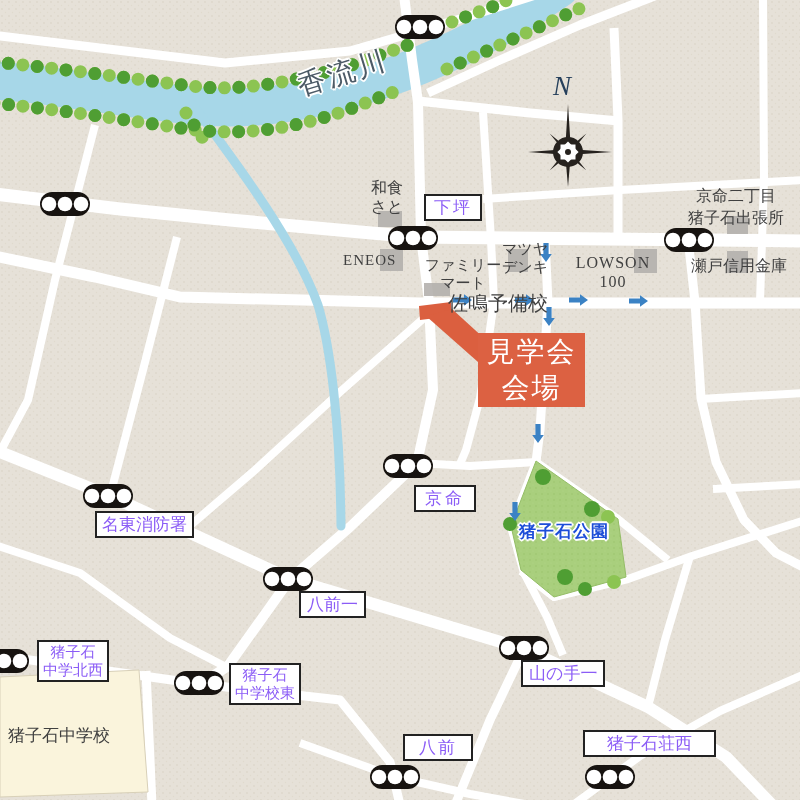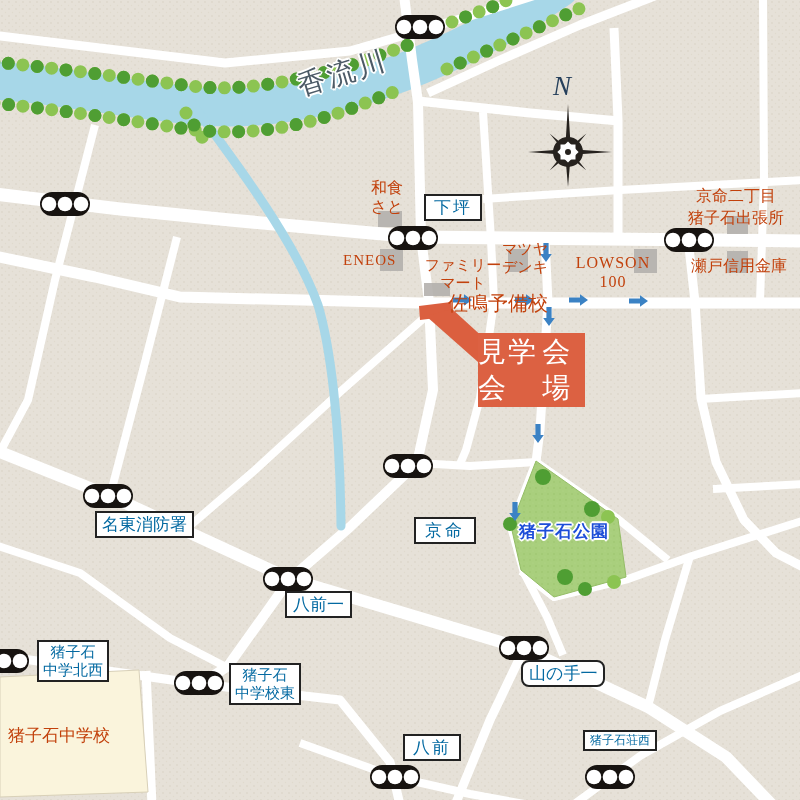--- a/index.html
+++ b/index.html
@@ -1,25 +1,25 @@
 <!DOCTYPE html>
 <html><head>
 <meta charset="utf-8">
 <style>
   html,body{margin:0;padding:0;background:#fff;}
   #stage{position:relative;width:800px;height:800px;overflow:hidden;
          font-family:"Liberation Serif","DejaVu Serif",serif;background:#e6e1d8;}
   #mapsvg{position:absolute;left:0;top:0;z-index:1;}
-  .lbl{position:absolute;z-index:2;color:#c2410c;white-space:nowrap;line-height:1.2;}
+  .lbl{position:absolute;z-index:2;color:#404040;white-space:nowrap;line-height:1.2;}
   .boxlbl{position:absolute;z-index:2;background:#ffffff;border:2px solid #222;
-          color:#0369a1;text-align:center;white-space:nowrap;}
+          color:#8b5cf6;text-align:center;white-space:nowrap;}
   .halo{text-shadow:-2px 0 0 #fff,2px 0 0 #fff,0 -2px 0 #fff,0 2px 0 #fff,
         -1px -1px 0 #fff,1px 1px 0 #fff,-1px 1px 0 #fff,1px -1px 0 #fff;}
   #venue-box{position:absolute;z-index:3;left:478px;top:333px;width:107px;height:74px;
-             background:#dc6142;color:#fff;display:flex;flex-direction:row;
+             background:#dc6142;color:#fff;display:flex;flex-direction:column;
              align-items:center;justify-content:center;font-size:28px;line-height:36px;
              letter-spacing:2px;}
   #river-label{left:298px;top:70px;font-size:28px;letter-spacing:3px;color:#4c5a66;
                transform:rotate(-17deg);transform-origin:left center;}
   #north-label{left:553px;top:70px;font-size:27px;font-style:italic;color:#26405c;}
   #park-label{left:519px;top:522px;font-size:17px;font-weight:bold;color:#1d4ed8;
               letter-spacing:1px;}
   .c{text-align:center;transform:translateX(-50%);}
 </style>
 </head>
@@ -204,42 +204,42 @@
 
 <div class="lbl" style="left:691px;top:256px;font-size:16px;">瀬戸信用金庫</div>
 
 <div class="lbl c" style="left:736px;top:185px;font-size:16px;line-height:22px;">
   <div>京命二丁目</div>
   <div>猪子石出張所</div>
 </div>
 
 <div class="boxlbl" style="left:95px;top:511px;font-size:17px;padding:0 5px;">名東消防署</div>
 
-<div class="boxlbl" style="left:414px;top:485px;font-size:17px;padding:0 9px;letter-spacing:3px;margin-top:32px;">京命</div>
-
-<div class="boxlbl" style="left:285px;top:591px;font-size:17px;padding:0 6px;">八前一</div>
+<div class="boxlbl" style="left:414px;top:485px;font-size:17px;padding:0 9px;letter-spacing:3px;">京命</div>
+
+<div class="boxlbl" style="left:299px;top:591px;font-size:17px;padding:0 6px;">八前一</div>
 
 <div class="lbl halo" id="park-label">猪子石公園</div>
 
 <div class="boxlbl" style="left:37px;top:640px;font-size:15px;line-height:18px;padding:1px 4px;">
   <div>猪子石</div>
   <div>中学北西</div>
 </div>
 
 <div class="lbl" style="left:8px;top:726px;font-size:17px;">猪子石中学校</div>
 
 <div class="boxlbl" style="left:229px;top:663px;font-size:15px;line-height:18px;padding:1px 4px;">
   <div>猪子石</div>
   <div>中学校東</div>
 </div>
 
-<div class="boxlbl" style="left:521px;top:660px;font-size:17px;padding:0 6px;border-radius:8px;">山の手一</div>
-
-<div class="boxlbl" style="left:403px;top:734px;font-size:17px;padding:0 8px;letter-spacing:2px;">八前</div>
-
-<div class="boxlbl" style="left:583px;top:730px;font-size:12px;padding:0 5px;text-align:right;">猪子石荘西</div>
+<div class="boxlbl" style="left:521px;top:660px;font-size:17px;padding:0 6px;">山の手一</div>
+
+<div class="boxlbl" style="left:403px;top:734px;font-size:17px;padding:0 14px;letter-spacing:2px;">八前</div>
+
+<div class="boxlbl" style="left:583px;top:730px;font-size:17px;padding:0 22px;text-align:right;">猪子石荘西</div>
 
 <div id="venue-box">
   <div>見学会</div>
   <div>会場</div>
 </div>
 
 </div>
 
 </body></html>

